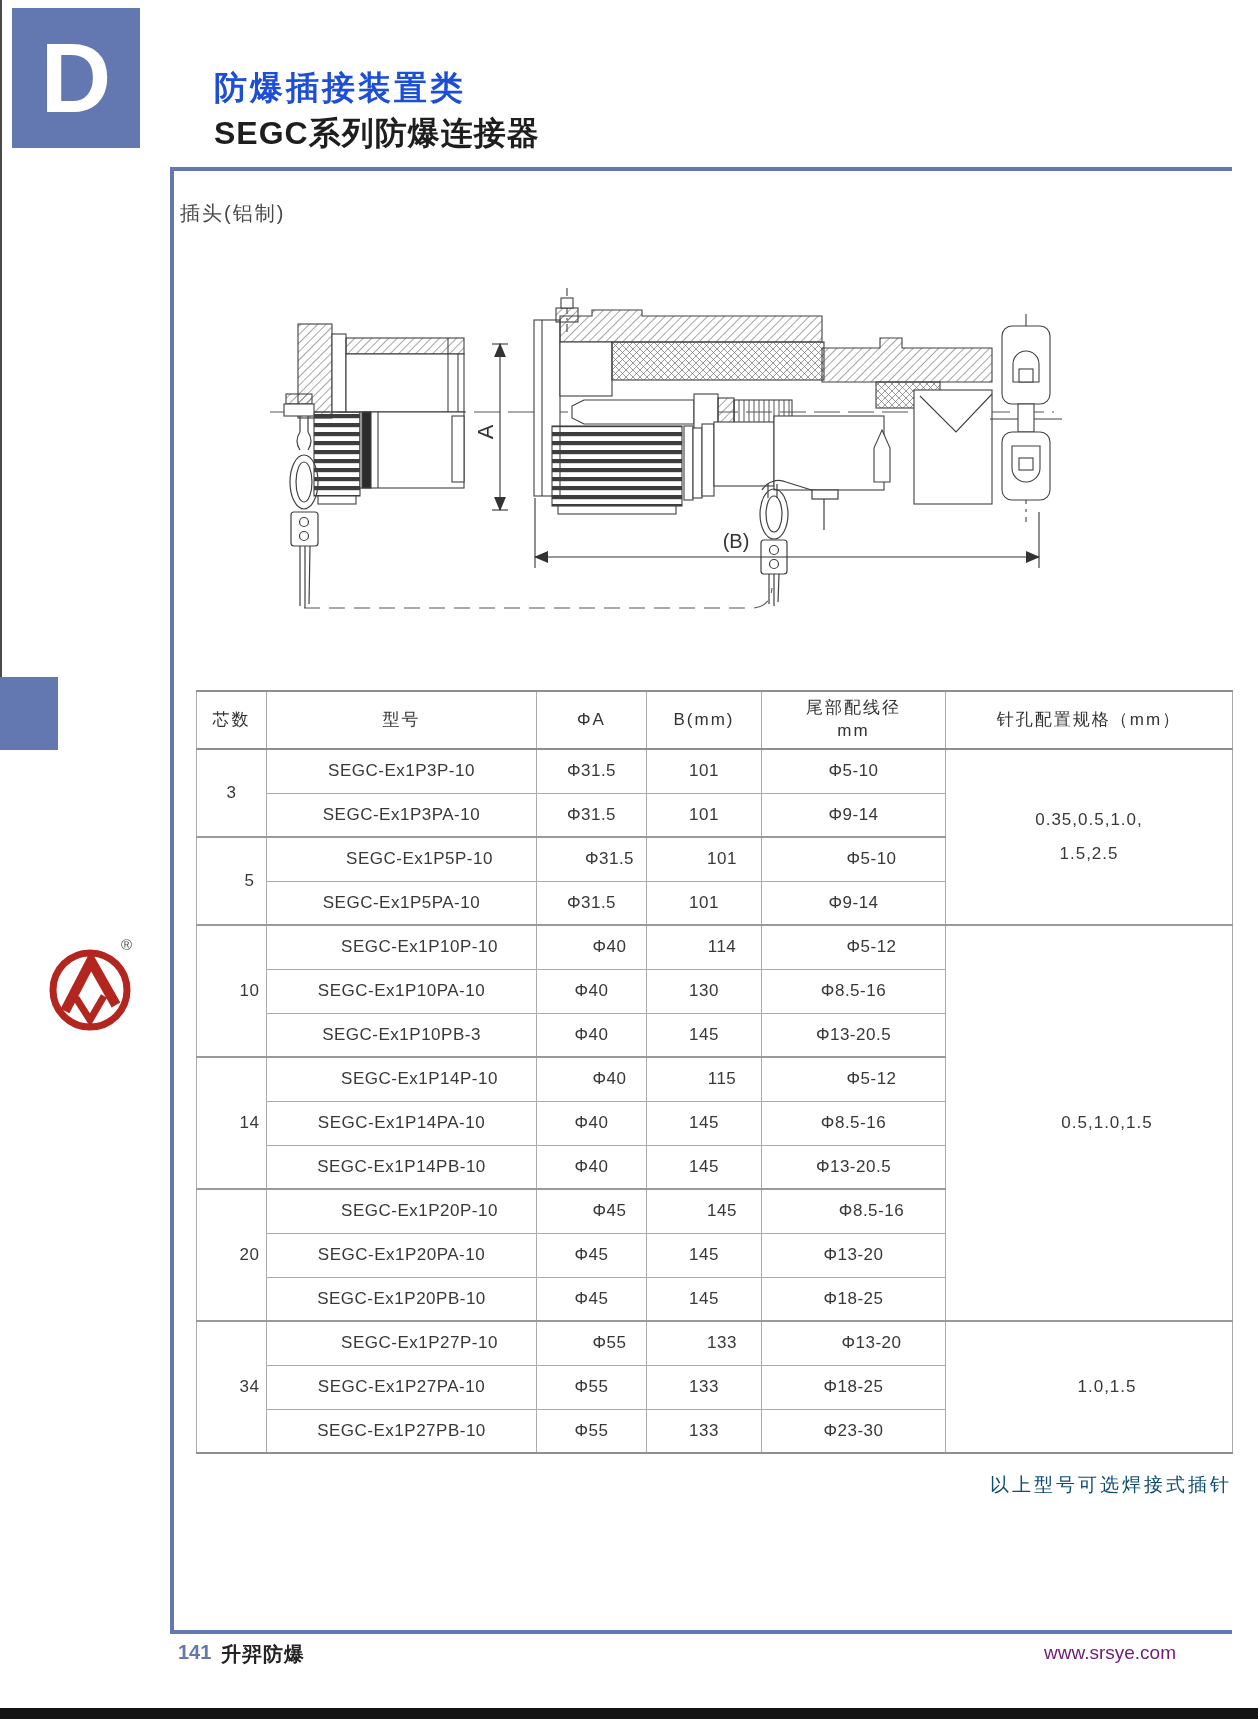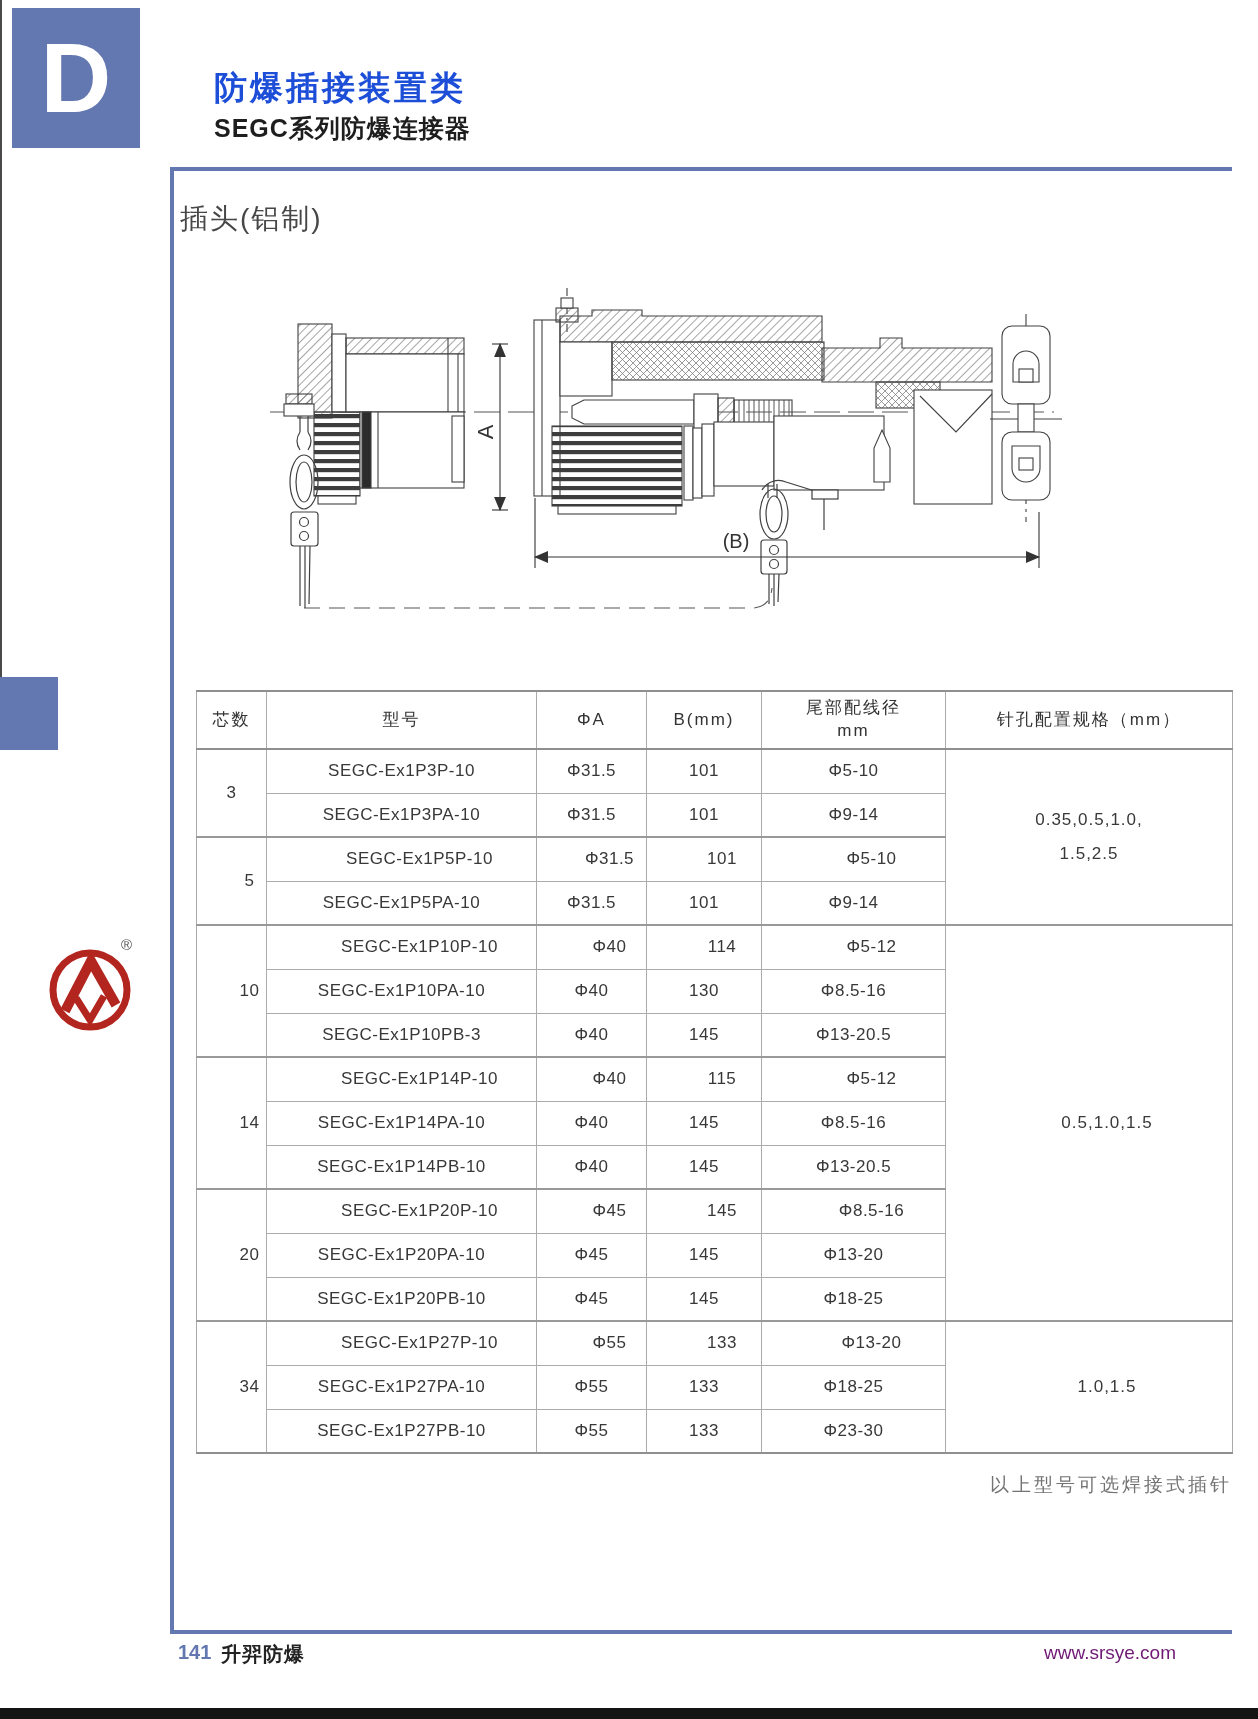--- a/index.html
+++ b/index.html
@@ -17,46 +17,46 @@
     font-family:"Liberation Sans","DejaVu Sans",sans-serif;color:var(--txt);
   }
   .abs{position:absolute;}
   .left-edge-line{left:0;top:0;width:2px;height:677px;background:#4a4a4a;}
   .d-block{
     left:12px;top:8px;width:128px;height:140px;background:var(--accent-blue);
     display:flex;align-items:center;justify-content:center;
   }
   .d-block span{color:#fff;font-size:98px;font-weight:bold;line-height:1;}
   .page-title{left:214px;top:66px;font-size:33px;font-weight:bold;color:#1d4ed8;letter-spacing:3px;}
-  .page-subtitle{left:214px;top:112px;font-size:25px;font-weight:bold;color:#1e1e1e;letter-spacing:1px;text-align:center;}
+  .page-subtitle{left:214px;top:112px;font-size:32px;font-weight:bold;color:#1e1e1e;letter-spacing:1px;text-align:center;}
   .frame-top{left:170px;top:167px;width:1062px;height:4px;background:var(--accent-blue);}
   .frame-left{left:170px;top:167px;width:4px;height:1467px;background:var(--accent-blue);}
   .frame-bottom{left:170px;top:1630px;width:1062px;height:4px;background:var(--accent-blue);}
   .blue-tab{left:0;top:677px;width:58px;height:73px;background:var(--accent-blue);}
-  .section-label{left:180px;top:200px;font-size:28px;color:#474747;letter-spacing:2px;}
+  .section-label{left:180px;top:200px;font-size:20px;color:#474747;letter-spacing:2px;}
   .reg-mark{left:121px;top:936px;font-size:15px;color:#555;}
   table.spec{
     left:196px;top:690px;width:1036px;position:absolute;
     border-collapse:collapse;table-layout:fixed;
     border-left:1px solid var(--line-light);border-right:1px solid var(--line-light);
     border-top:2px solid var(--line-strong);border-bottom:2px solid var(--line-strong);
   }
   table.spec th{
     height:58px;font-size:17px;font-weight:normal;color:#333;letter-spacing:2px;
     border:1px solid var(--line-light);border-top:2px solid var(--line-strong);
     border-bottom:2px solid var(--line-strong);white-space:pre-line;line-height:1.35;
     text-align:center;vertical-align:middle;
   }
   table.spec td{
     height:44px;font-size:17px;text-align:center;vertical-align:middle;color:#383838;
     border:1px solid var(--line-light);letter-spacing:0.5px;
   }
   table.spec tr.group-start td{border-top:2px solid #999;padding-left:36px;}
   table.spec td.spec-cell{white-space:pre-line;line-height:2.0;letter-spacing:1px;}
-  .table-note{right:26px;top:1472px;font-size:19px;color:#737373;letter-spacing:3px;text-align:center;}
+  .table-note{right:26px;top:1472px;font-size:19px;color:#0c4a6e;letter-spacing:3px;text-align:center;}
   .footer-pagenum{left:178px;top:1641px;font-size:20px;font-weight:bold;color:var(--accent-blue);text-align:right;}
   .footer-company{left:221px;top:1641px;font-size:20px;font-weight:bold;color:#222;letter-spacing:1px;text-align:center;}
   .footer-website{right:82px;top:1642px;font-size:19px;color:#701a75;}
   .bottom-bar{left:0;top:1708px;width:1258px;height:11px;background:#141414;}
   svg text{font-family:"Liberation Sans","DejaVu Sans",sans-serif;}
 </style>
 </head>
 <body>
 
 <div class="abs left-edge-line"></div>

